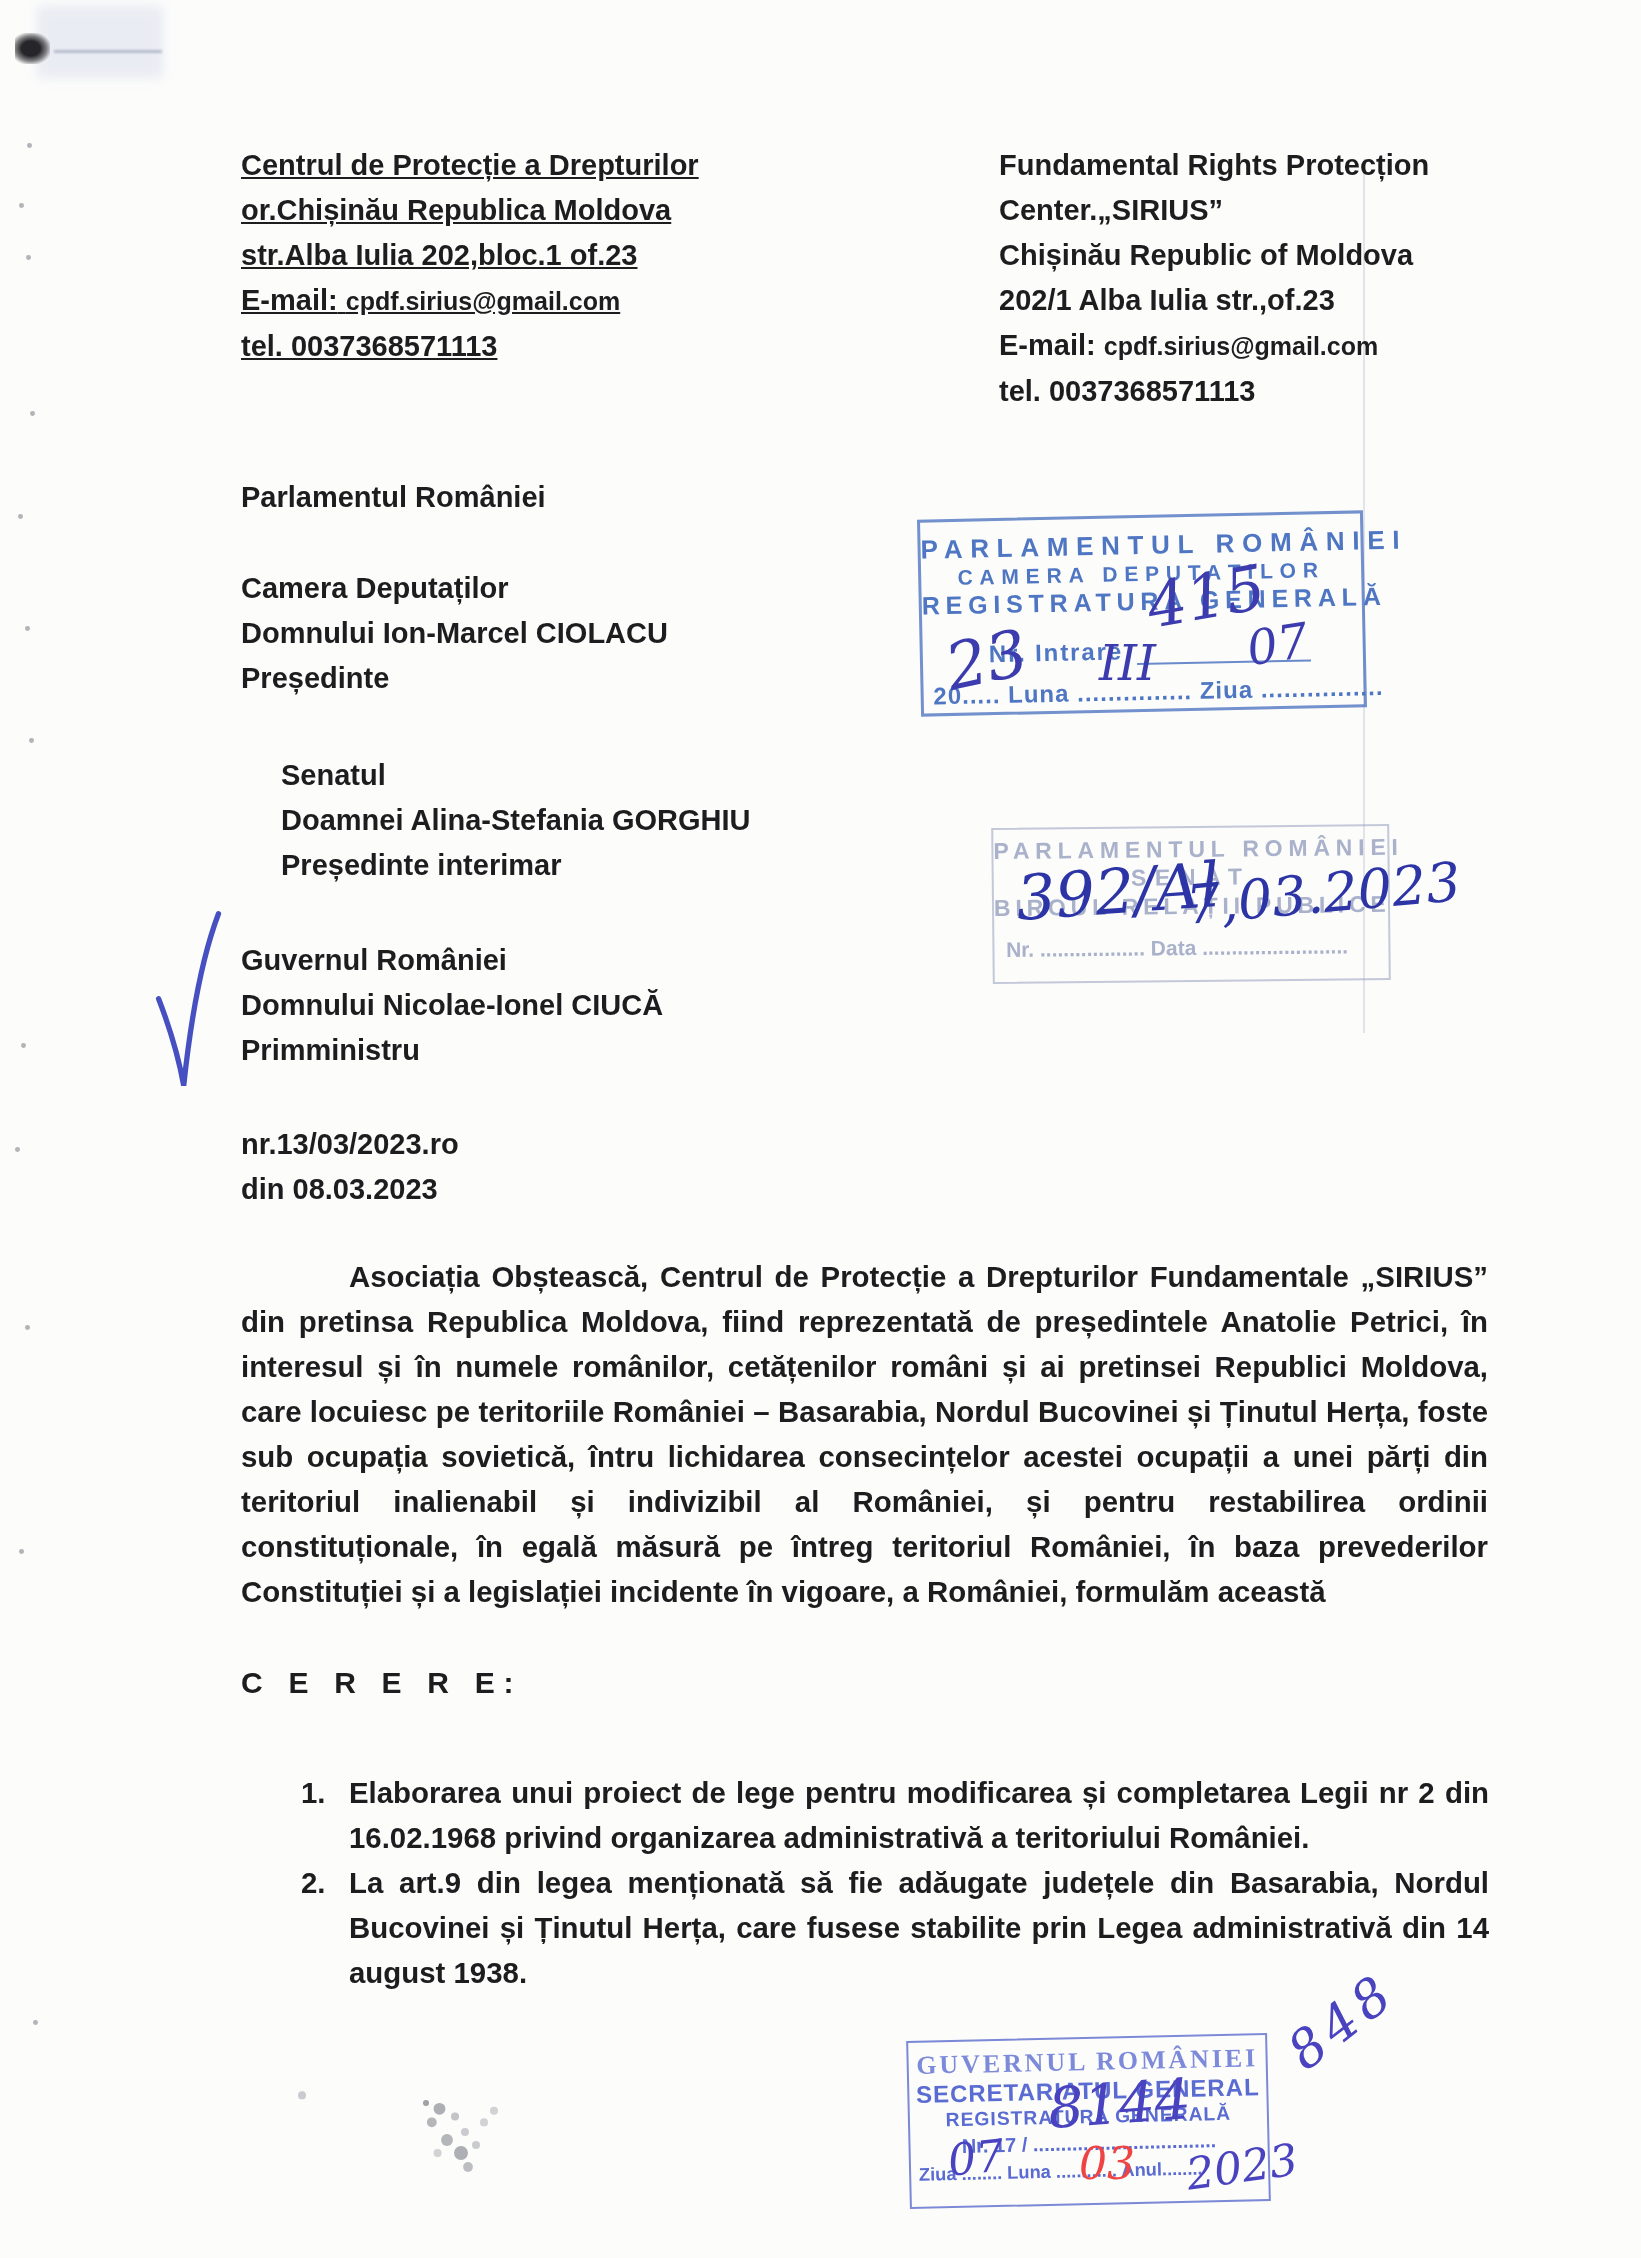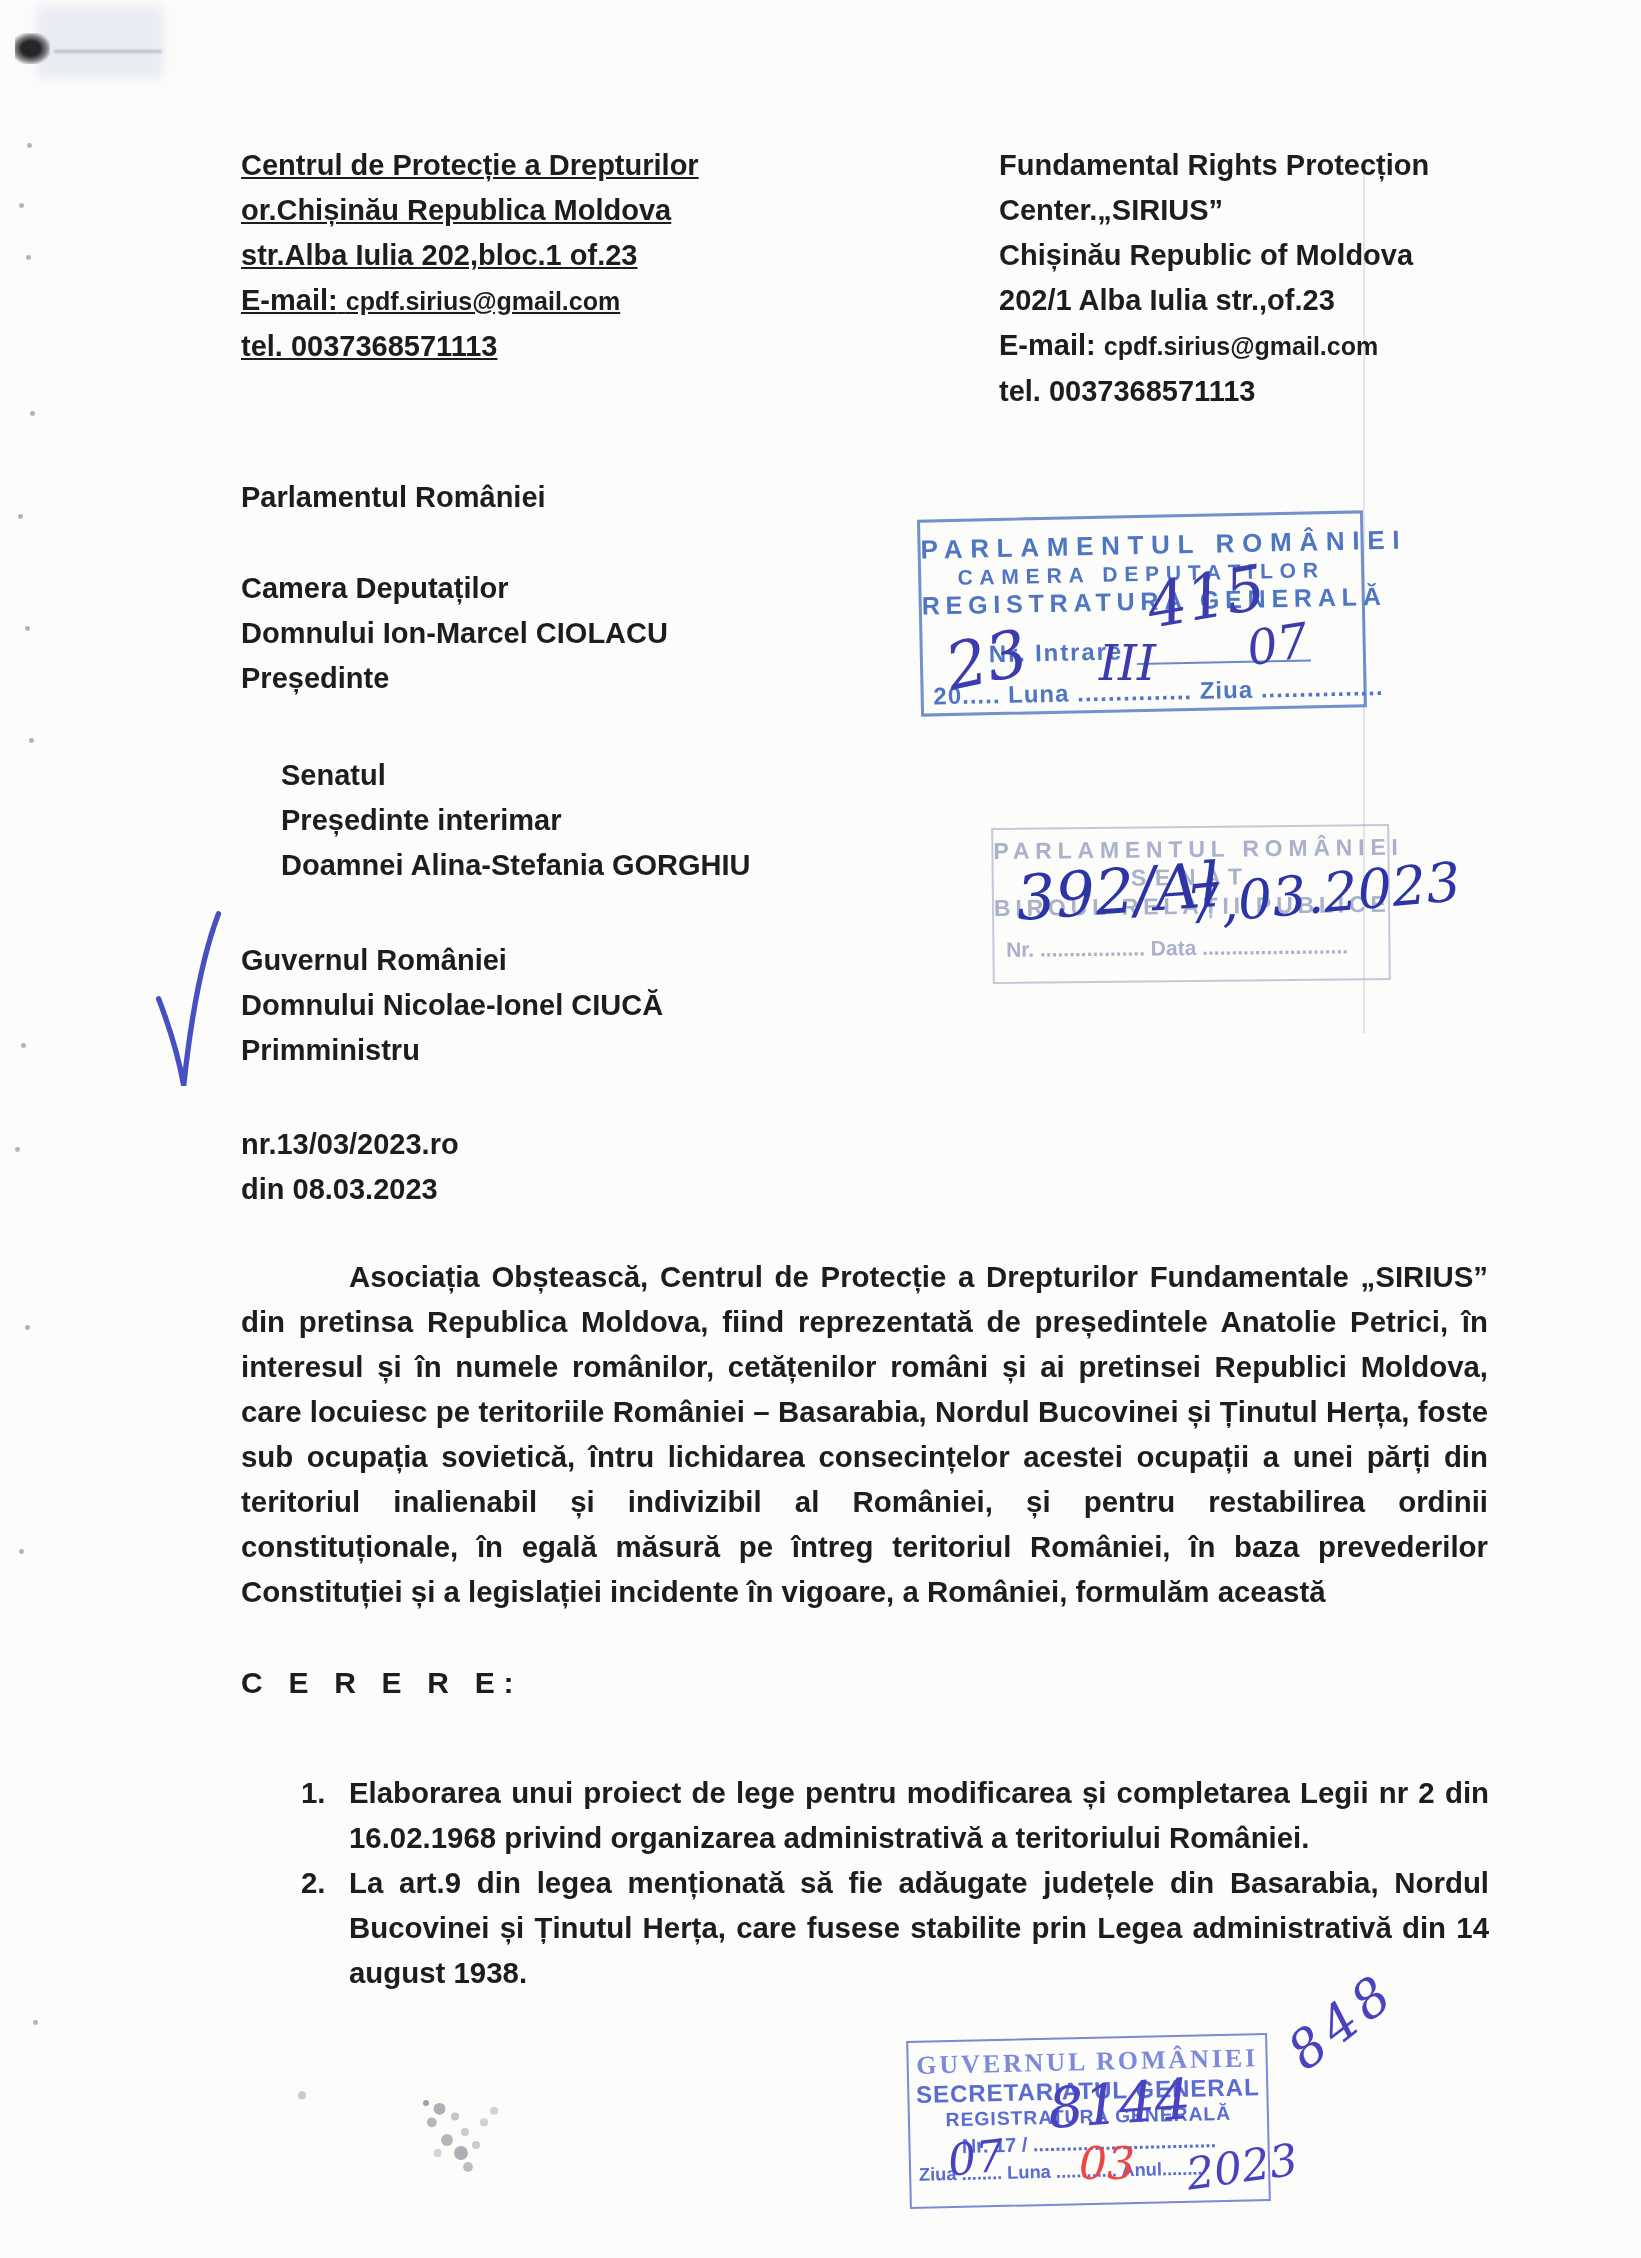--- a/index.html
+++ b/index.html
@@ -146,22 +146,22 @@
   <div class="blk blk-parliament">Parlamentul României</div>
 
   <div class="blk blk-chamber">
     <div>Camera Deputaților</div>
     <div>Domnului Ion-Marcel CIOLACU</div>
     <div>Președinte</div>
   </div>
 
   <div class="blk blk-senate">
     <div>Senatul</div>
+    <div>Doamnei Alina-Stefania GORGHIU</div>
     <div>Președinte interimar</div>
-    <div>Doamnei Alina-Stefania GORGHIU</div>
   </div>
 
   <div class="blk blk-government">
     <div>Guvernul României</div>
     <div>Domnului Nicolae-Ionel CIUCĂ</div>
     <div>Primministru</div>
   </div>
 
   <svg class="checkmark" viewBox="0 0 92 205">
     <path d="M14,96 C24,122 34,152 40,186 C47,120 57,58 76,8" stroke="#4750c0" stroke-width="5.5" fill="none" stroke-linecap="round"></path>

